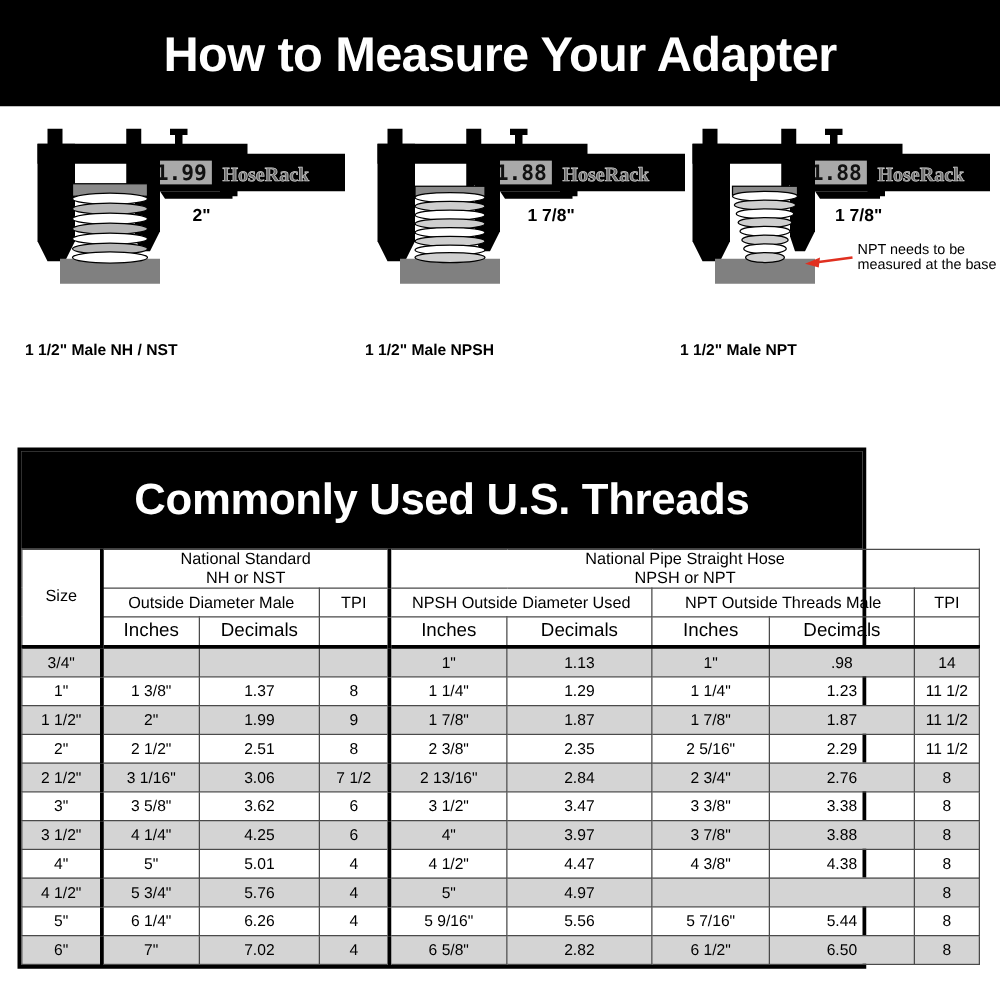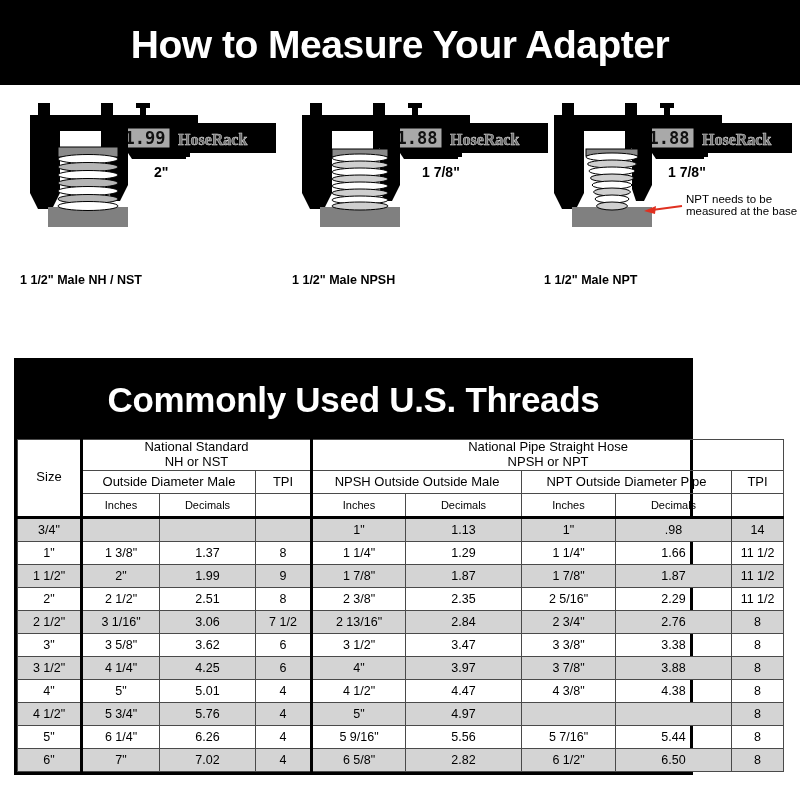--- a/index.html
+++ b/index.html
@@ -50,21 +50,21 @@
     border-collapse:collapse;width:100%;table-layout:fixed;
     font-size:12.5px;color:#000;
   }
   table.threads td,table.threads th{
     border:1px solid #4a4a4a;text-align:center;vertical-align:middle;
     padding:0;height:22px;font-weight:normal;
     font-family:"Liberation Sans",sans-serif;
   }
   .hdr-top td{height:40px;font-size:13px;line-height:1.15;}
   .hdr-mid td{height:24px;font-size:13px;}
-  .hdr-sub td{height:23px;font-size:11px;}
+  .hdr-sub td{height:23px;font-size:15px;}
   .size-cell{font-weight:bold;}
   .row-shaded td{background:#d4d4d4;}
   .thick-r{border-right:3px solid #000 !important;}
   .thick-b{border-bottom:3px solid #000 !important;}
   .bold-c{font-weight:bold;}
 </style>
 </head>
 <body>
 
 <div class="title-banner">
@@ -215,22 +215,22 @@
           <div>NH or NST</div>
         </td>
         <td colspan="5">
           <div>National Pipe Straight Hose</div>
           <div>NPSH or NPT</div>
         </td>
       </tr>
       <tr class="hdr-mid">
         <td colspan="2">Outside Diameter Male</td>
         <td class="thick-r">TPI</td>
-        <td colspan="2">NPSH Outside Outside Male</td>
-        <td colspan="2">NPT Outside Diameter Pipe</td>
+        <td colspan="2">NPSH Outside Diameter Used</td>
+        <td colspan="2">NPT Outside Threads Male</td>
         <td>TPI</td>
       </tr>
       <tr class="hdr-sub thick-b">
         <td>Inches</td>
         <td>Decimals</td>
         <td class="thick-r"></td>
         <td>Inches</td>
         <td>Decimals</td>
         <td>Inches</td>
         <td>Decimals</td>
@@ -250,21 +250,21 @@
           <td>14</td>
         </tr>
         <tr>
           <td class="size-cell thick-r bold-c">1"</td>
           <td>1 3/8"</td>
           <td>1.37</td>
           <td class="thick-r">8</td>
           <td>1 1/4"</td>
           <td>1.29</td>
           <td>1 1/4"</td>
-          <td>1.66</td>
+          <td>1.23</td>
           <td>11 1/2</td>
         </tr>
         <tr class="row-shaded">
           <td class="size-cell thick-r bold-c">1 1/2"</td>
           <td class="bold-c">2"</td>
           <td class="bold-c">1.99</td>
           <td class="thick-r bold-c">9</td>
           <td class="bold-c">1 7/8"</td>
           <td class="bold-c">1.87</td>
           <td class="bold-c">1 7/8"</td>

